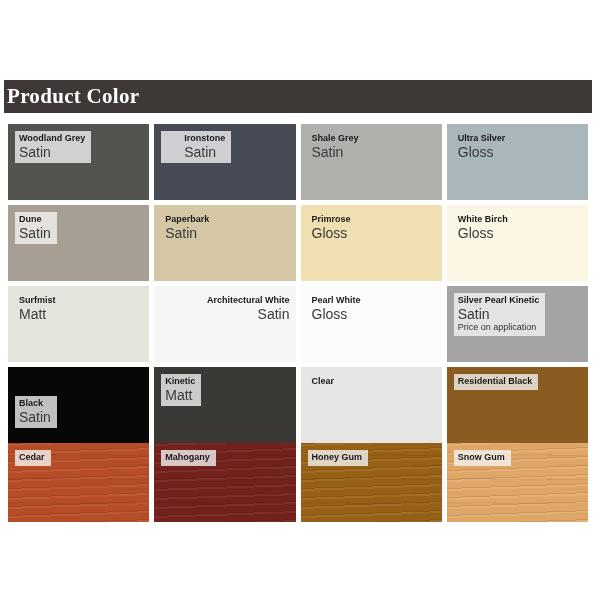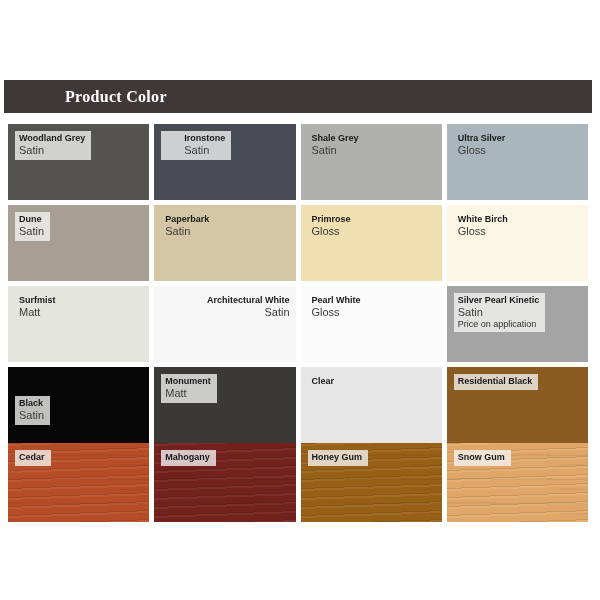--- a/index.html
+++ b/index.html
@@ -29,25 +29,24 @@
     background: #3e3936;
     box-sizing: border-box;
     display: flex;
     align-items: center;
     box-shadow: 0 1px 0 rgba(255,255,255,0.6);
   }
   .section-header .title {
     color: #ffffff;
     font-family: "Liberation Serif", serif;
     font-weight: bold;
-    font-size: 16px;
+    font-size: 21px;
     letter-spacing: 0.3px;
-    padding-left: 25px;
+    padding-left: 3px;
     line-height: 1;
-    margin-left: 36px;
   }
 
   
   .swatch-panel {
     position: absolute;
     left: 4px;
     top: 118px;
     width: 588px;
     height: 404px;
     background: #ffffff;
@@ -83,21 +82,21 @@
   }
   .swatch-name {
     display: block;
     font-size: 9px;
     font-weight: bold;
     color: #19191a;
     white-space: nowrap;
   }
   .swatch-finish {
     display: block;
-    font-size: 11px;
+    font-size: 14px;
     font-weight: normal;
     color: #3a3a3a;
     white-space: nowrap;
   }
   .swatch-note {
     display: block;
     font-size: 9px;
     font-weight: normal;
     color: #2e2e2e;
     white-space: nowrap;
@@ -143,21 +142,21 @@
         <div class="swatch light" style="background: rgb(169, 182, 187);"><div class="swatch-label" style="position: relative;"><span class="swatch-name">Ultra Silver</span><span class="swatch-finish">Gloss</span></div></div>
         <div class="swatch" style="background: rgb(168, 159, 148); text-decoration: underline;"><div class="swatch-label" style="position: relative;"><span class="swatch-name">Dune</span><span class="swatch-finish">Satin</span></div></div>
         <div class="swatch light" style="background: rgb(213, 199, 166);"><div class="swatch-label" style="position: relative;"><span class="swatch-name">Paperbark</span><span class="swatch-finish">Satin</span></div></div>
         <div class="swatch light" style="background: rgb(240, 223, 176);"><div class="swatch-label" style="position: relative;"><span class="swatch-name">Primrose</span><span class="swatch-finish">Gloss</span></div></div>
         <div class="swatch light" style="background: rgb(250, 246, 227);"><div class="swatch-label" style="position: relative;"><span class="swatch-name">White Birch</span><span class="swatch-finish">Gloss</span></div></div>
         <div class="swatch light" style="background: rgb(227, 229, 221);"><div class="swatch-label" style="position: relative;"><span class="swatch-name">Surfmist</span><span class="swatch-finish">Matt</span></div></div>
         <div class="swatch light" style="background: rgb(246, 246, 246); text-align: right;"><div class="swatch-label" style="position: relative;"><span class="swatch-name">Architectural White</span><span class="swatch-finish">Satin</span></div></div>
         <div class="swatch light" style="background: rgb(251, 251, 251);"><div class="swatch-label" style="position: relative;"><span class="swatch-name">Pearl White</span><span class="swatch-finish">Gloss</span></div></div>
         <div class="swatch" style="background: rgb(164, 164, 164);"><div class="swatch-label" style="position: relative;"><span class="swatch-name">Silver Pearl Kinetic</span><span class="swatch-finish">Satin</span><span class="swatch-note">Price on application</span></div></div>
         <div class="swatch" style="background: rgb(7, 7, 7);"><div class="swatch-label" style="position: relative; margin-top: 29px;"><span class="swatch-name">Black</span><span class="swatch-finish">Satin</span></div></div>
-        <div class="swatch" style="background: rgb(58, 57, 54);"><div class="swatch-label" style="position: relative;"><span class="swatch-name">Monument</span><span class="swatch-finish">Matt</span></div></div>
+        <div class="swatch" style="background: rgb(58, 57, 54);"><div class="swatch-label" style="position: relative;"><span class="swatch-name">Kinetic</span><span class="swatch-finish">Matt</span></div></div>
         <div class="swatch light" style="background: rgb(230, 230, 230);"><div class="swatch-label" style="position: relative;"><span class="swatch-name">Clear</span></div></div>
         <div class="swatch" style="background: rgb(138, 92, 34);"><div class="swatch-label" style="position: relative;"><span class="swatch-name">Residential Black</span></div></div>
       </div>
     <div class="swatch-grid wood-row" id="grid-wood">
         <div class="swatch wood" style="background: rgb(187, 79, 40);"><div class="grain" style="background-image: repeating-linear-gradient(178deg, rgba(0, 0, 0, 0.22) 0px, rgba(0, 0, 0, 0.22) 1px, rgba(255, 255, 255, 0.1) 1px, rgba(255, 255, 255, 0.1) 3px, rgba(0, 0, 0, 0.05) 3px, rgba(0, 0, 0, 0.05) 9px);"></div><div class="grain g2" style="background-image: repeating-linear-gradient(181deg, rgba(0, 0, 0, 0.2) 0px, rgba(0, 0, 0, 0.2) 1px, rgba(0, 0, 0, 0) 1px, rgba(0, 0, 0, 0) 14px);"></div><div class="swatch-label" style="position: relative;"><span class="swatch-name">Cedar</span></div></div>
         <div class="swatch wood" style="background: rgb(118, 34, 29);"><div class="grain" style="background-image: repeating-linear-gradient(178deg, rgba(0, 0, 0, 0.22) 0px, rgba(0, 0, 0, 0.22) 1px, rgba(255, 255, 255, 0.1) 1px, rgba(255, 255, 255, 0.1) 3px, rgba(0, 0, 0, 0.05) 3px, rgba(0, 0, 0, 0.05) 9px);"></div><div class="grain g2" style="background-image: repeating-linear-gradient(181deg, rgba(0, 0, 0, 0.2) 0px, rgba(0, 0, 0, 0.2) 1px, rgba(0, 0, 0, 0) 1px, rgba(0, 0, 0, 0) 14px);"></div><div class="swatch-label" style="position: relative;"><span class="swatch-name">Mahogany</span></div></div>
         <div class="swatch wood" style="background: rgb(155, 99, 24);"><div class="grain" style="background-image: repeating-linear-gradient(178deg, rgba(0, 0, 0, 0.22) 0px, rgba(0, 0, 0, 0.22) 1px, rgba(255, 255, 255, 0.1) 1px, rgba(255, 255, 255, 0.1) 3px, rgba(0, 0, 0, 0.05) 3px, rgba(0, 0, 0, 0.05) 9px);"></div><div class="grain g2" style="background-image: repeating-linear-gradient(181deg, rgba(0, 0, 0, 0.2) 0px, rgba(0, 0, 0, 0.2) 1px, rgba(0, 0, 0, 0) 1px, rgba(0, 0, 0, 0) 14px);"></div><div class="swatch-label" style="position: relative;"><span class="swatch-name">Honey Gum</span></div></div>
         <div class="swatch wood" style="background: rgb(229, 171, 106);"><div class="grain" style="background-image: repeating-linear-gradient(178deg, rgba(0, 0, 0, 0.22) 0px, rgba(0, 0, 0, 0.22) 1px, rgba(255, 255, 255, 0.1) 1px, rgba(255, 255, 255, 0.1) 3px, rgba(0, 0, 0, 0.05) 3px, rgba(0, 0, 0, 0.05) 9px);"></div><div class="grain g2" style="background-image: repeating-linear-gradient(181deg, rgba(0, 0, 0, 0.2) 0px, rgba(0, 0, 0, 0.2) 1px, rgba(0, 0, 0, 0) 1px, rgba(0, 0, 0, 0) 14px);"></div><div class="swatch-label" style="position: relative;"><span class="swatch-name">Snow Gum</span></div></div>
       </div>
   </div>

